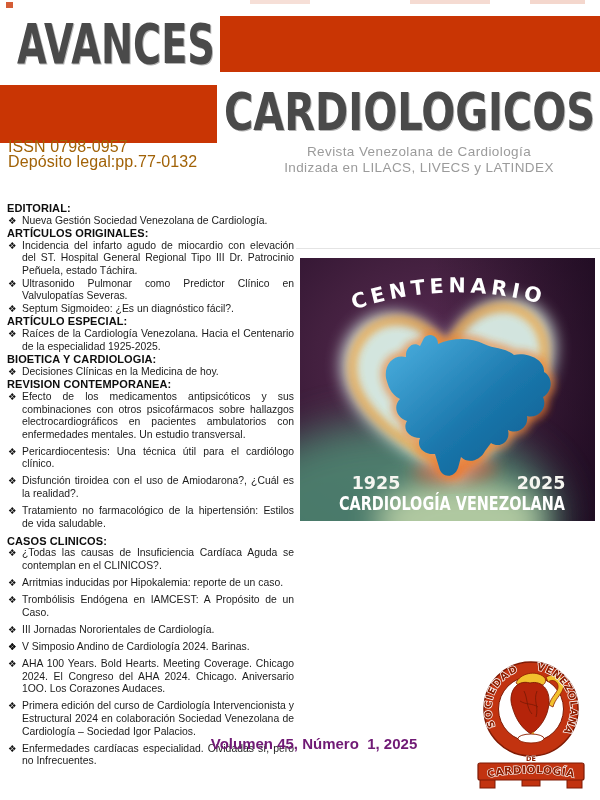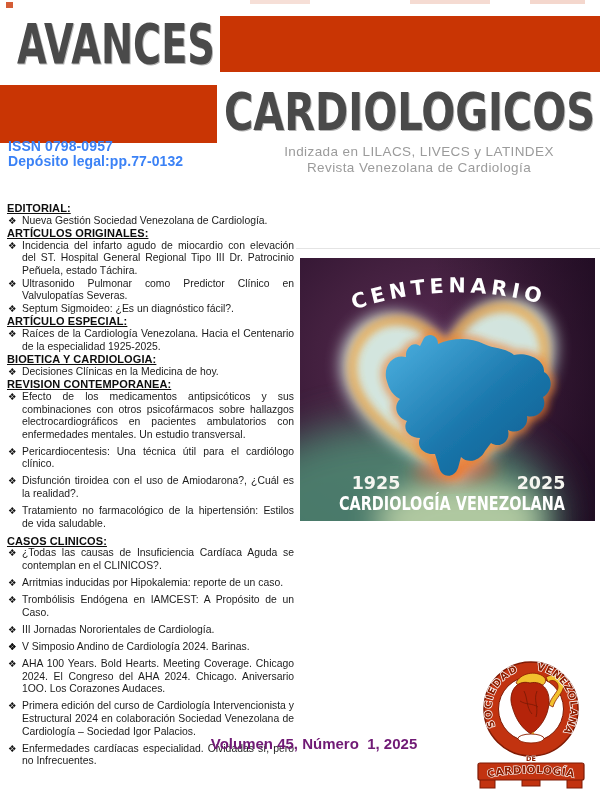--- a/index.html
+++ b/index.html
@@ -12,37 +12,37 @@
   .bar-top{left:220px;top:16px;width:380px;height:56px;}
   .bar-left{left:0;top:85px;width:217px;height:58px;}
   .title-svg{position:absolute;overflow:visible;}
   .title-svg text{
     font-family:"DejaVu Sans",sans-serif;font-weight:bold;fill:#4A4A4A;
     filter:drop-shadow(1.5px 1.5px 0.5px rgba(90,90,90,0.45));
   }
   #title1{left:14px;top:8px;width:204px;height:68px;}
   #title2{left:221px;top:80px;width:378px;height:62px;}
   .issn-block{
-    position:absolute;left:8px;top:139px;font-size:14px;line-height:15px;
-    color:#3b82f6;font-weight:700;letter-spacing:.1px;
+    position:absolute;left:8px;top:139px;font-size:16px;line-height:15px;
+    color:#a16207;font-weight:400;letter-spacing:.1px;
   }
   .subtitle-block{
     position:absolute;left:240px;top:144px;width:358px;text-align:center;
     color:#9B9B9B;font-size:13.5px;line-height:15.5px;letter-spacing:.4px;font-weight:500;
   }
   
   .artifact{position:absolute;background:#C93504;}
   
   .toc{
     position:absolute;left:7px;top:202px;width:287px;
     font-size:10.4px;line-height:12.6px;color:#1b1b1b;text-align:justify;
   }
   .toc-section{margin:0;}
   .toc-heading{
-    margin:0;font-size:11px;font-weight:bold;text-decoration:underline;
+    margin:0;font-size:11px;font-weight:bold;
     color:#0d0d0d;text-align:left;letter-spacing:.1px;
   }
   .toc-item{position:relative;padding-left:15px;margin:0;}
   .toc-section:nth-of-type(n+5) .toc-item{margin-bottom:4.5px;}
   .bullet{position:absolute;left:1px;top:0;font-size:9.5px;color:#111;}
   
   .volume-line{
     position:absolute;left:8px;top:735px;width:100%;text-align:center;
     font-size:15px;font-weight:bold;color:#701a75;white-space:pre;
   }
@@ -71,22 +71,22 @@
   <svg id="title2" class="title-svg" viewBox="0 0 378 62">
     <text x="3" y="50" font-size="51" textLength="371" lengthAdjust="spacingAndGlyphs">CARDIOLOGICOS</text>
   </svg>
 
   <div class="issn-block">
     <div>ISSN 0798-0957</div>
     <div>Depósito legal:pp.77-0132</div>
   </div>
 
   <div class="subtitle-block">
+    <div>Revista Venezolana de Cardiología</div>
     <div>Indizada en LILACS, LIVECS y LATINDEX</div>
-    <div>Revista Venezolana de Cardiología</div>
   </div>
 
   <div class="toc">
       <section class="toc-section">
         <h2 class="toc-heading">EDITORIAL:</h2>
         <div class="toc-item"><span class="bullet">❖</span><span>Nueva Gestión Sociedad Venezolana de Cardiología.</span></div>
       </section>
       <section class="toc-section">
         <h2 class="toc-heading">ARTÍCULOS ORIGINALES:</h2>
         <div class="toc-item"><span class="bullet">❖</span><span>Incidencia del infarto agudo de miocardio con elevación del ST. Hospital General Regional Tipo III Dr. Patrocinio Peñuela, estado Táchira.</span></div>

